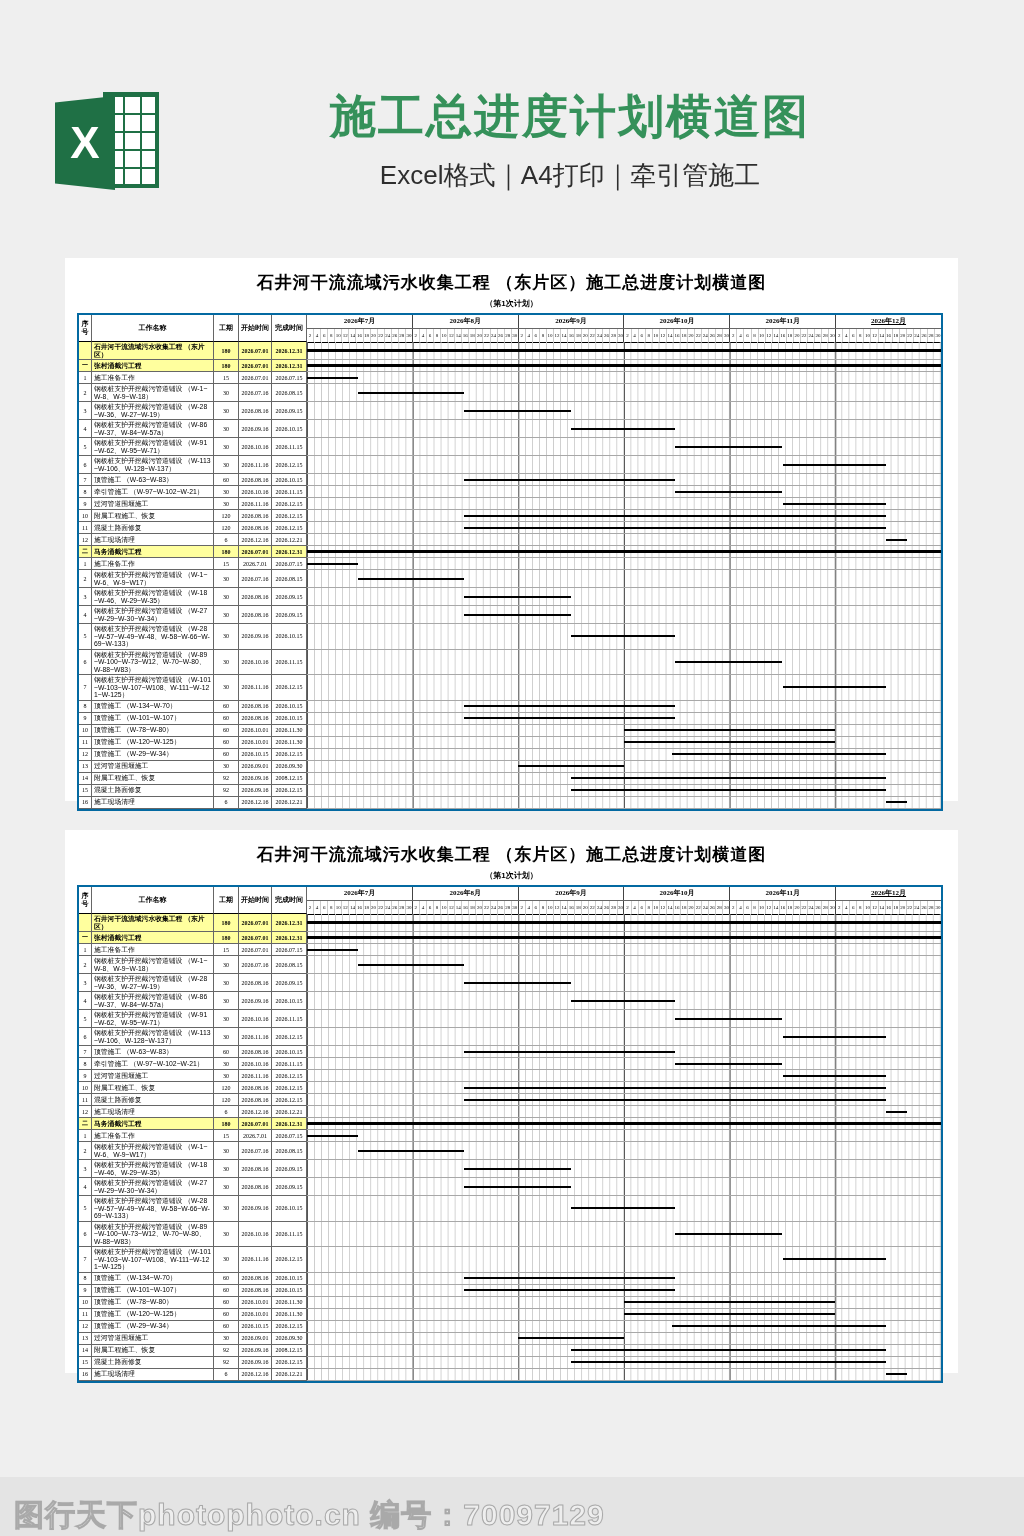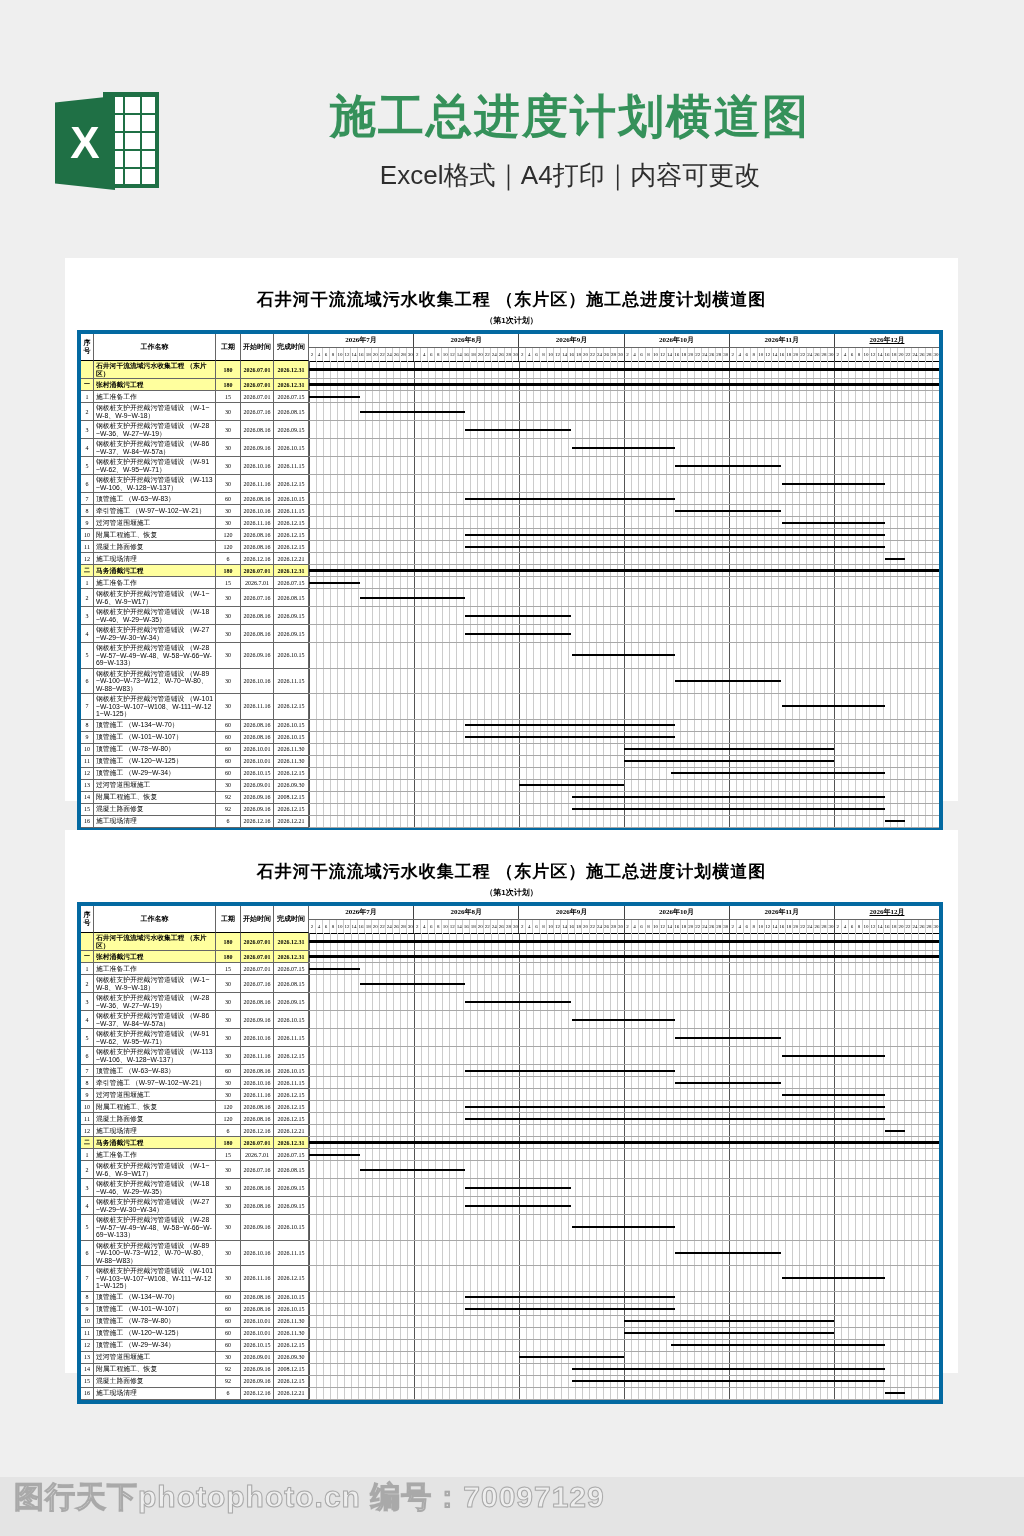--- a/index.html
+++ b/index.html
@@ -17,25 +17,25 @@
            clip-path:polygon(0 7%,100% 0,100% 100%,0 93%);
            color:#fff;font-weight:bold;font-size:44px;display:flex;align-items:center;justify-content:center;}
   .main-title{position:absolute;left:170px;top:86px;width:800px;text-align:center;
               font-size:46px;font-weight:bold;color:var(--accent,#35915a);letter-spacing:2px;}
   .main-subtitle{position:absolute;left:170px;top:158px;width:800px;text-align:center;
                  font-size:26px;color:#2e2e2e;}
 
   
   .panel{position:absolute;left:65px;width:893px;height:543px;background:#fff;}
   #panel1{top:258px;} #panel2{top:830px;}
-  .sheet-title{text-align:center;font-weight:bold;font-size:17px;padding-top:30px;letter-spacing:1px;}
+  .sheet-title{text-align:center;font-weight:bold;font-size:17px;padding-top:13px;letter-spacing:1px;}
   .sheet-subtitle{text-align:center;font-size:8px;font-weight:bold;margin:4px 0 4px;}
 
   
-  .gtable{margin-left:12px;width:866px;border:4px solid #0369a1;box-sizing:border-box;background:#fff;}
+  .gtable{margin-left:12px;width:866px;border:2px solid #0369a1;box-sizing:border-box;background:#fff;}
   .grow{display:flex;}
   .cell{box-sizing:border-box;border-right:1px solid #666;border-bottom:1px solid #666;}
   .col0{width:13px;} .col1{width:122px;} .col2{width:25px;} .col3{width:33px;} .col4{width:35px;}
   .ghead{height:27px;}
   .ghead .cell{display:flex;align-items:center;justify-content:center;text-align:center;
                font-weight:bold;font-size:7px;line-height:8px;border-bottom:1px solid #000;}
   .chead{flex:1;display:flex;flex-direction:column;}
   .mrow{display:flex;height:13px;border-bottom:1px solid #666;}
   .mcell{flex:1;border-right:1px solid #444;font-size:7px;font-weight:bold;text-align:center;
          line-height:13px;font-family:"Liberation Serif",serif;box-sizing:border-box;overflow:hidden;}
@@ -55,36 +55,36 @@
   .project .cell,.section .cell{font-weight:bold;}
   .chartCell{flex:1;position:relative;border-bottom:1px solid #a8a8a8;box-sizing:border-box;
              background-image:linear-gradient(to right,#555 1px,transparent 1px),
                               linear-gradient(to right,#ccc 1px,transparent 1px);
              background-size:calc(100%/6) 100%,calc(100%/90) 100%;}
   .bar{position:absolute;top:50%;height:2px;margin-top:-1px;}
   .bar.bold{height:3px;margin-top:-1.5px;}
 
   
   .watermark{position:absolute;left:0;bottom:0;width:100%;height:59px;background:#e4e4e4;
-             display:flex;align-items:flex-start;padding-left:14px;box-sizing:border-box;}
+             display:flex;align-items:flex-end;padding-left:14px;box-sizing:border-box;}
   .watermark span{font-size:30px;font-weight:bold;color:#eeeeee;-webkit-text-stroke:1px #a9a9a9;
                   letter-spacing:1px;text-shadow:0 0 1px #b5b5b5;}
 </style>
 </head>
 <body>
 
 <div class="page">
 
   <div>
     <div class="xl-icon">
       <div class="xl-sheet"></div>
       <div class="xl-fold">X</div>
     </div>
     <div class="main-title">施工总进度计划横道图</div>
-    <div class="main-subtitle">Excel格式｜A4打印｜内容可更改</div>
+    <div class="main-subtitle">Excel格式｜A4打印｜牵引管施工</div>
   </div>
 
   <section class="panel" id="panel1">
       <div class="sheet-title">石井河干流流域污水收集工程 （东片区）施工总进度计划横道图</div>
       <div class="sheet-subtitle">（第1次计划）</div>
       <div class="gtable">
         <div class="grow ghead">
           <div class="cell hcell col0">序号</div>
           <div class="cell hcell col1">工作名称</div>
           <div class="cell hcell col2">工期</div>

